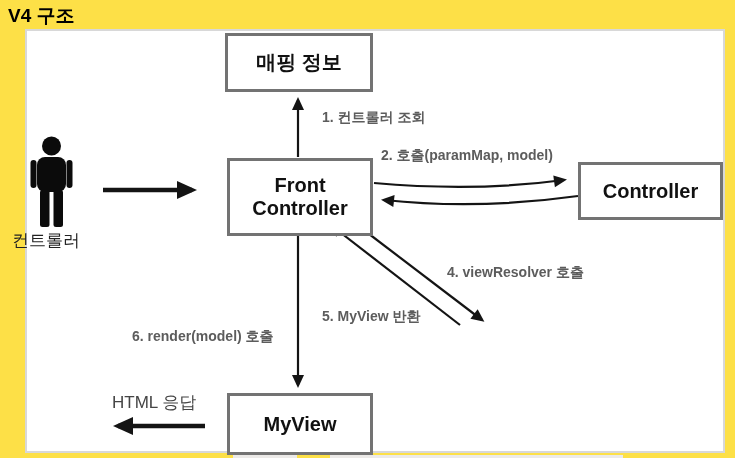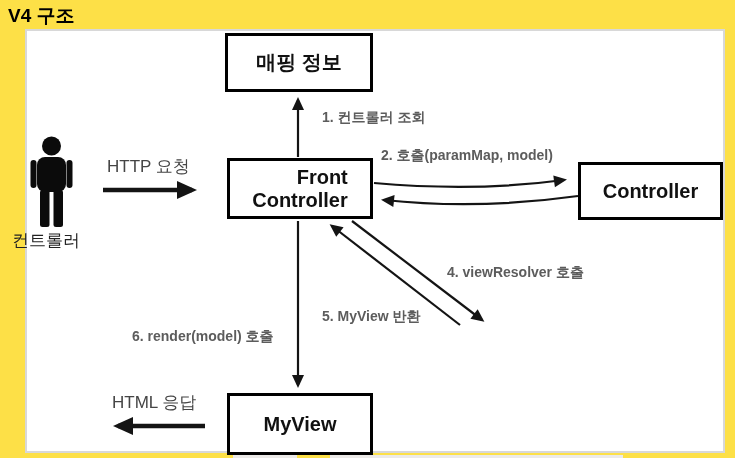--- a/index.html
+++ b/index.html
@@ -22,30 +22,30 @@
     box-sizing: border-box;
     background: #ffffff;
   }
   .arrows {
     position: absolute; left: 0; top: 0;
     width: 735px; height: 458px;
     pointer-events: none;
   }
   .node {
     position: absolute;
-    border: 3px solid #000000;
+    border: 3px solid #737373;
     background: #ffffff;
     box-sizing: border-box;
     display: flex; align-items: center; justify-content: center;
     font-size: 20px; font-weight: 700; color: #111111;
     text-align: center; line-height: 1.15;
     white-space: pre-line;
   }
   .node-mapping   { left: 225px; top: 33px;  width: 148px; height: 59px; }
-  .node-front     { left: 227px; top: 158px; width: 146px; height: 61px; text-align: right; }
+  .node-front     { left: 227px; top: 158px; width: 146px; height: 78px; }
   .node-controller{ left: 578px; top: 162px; width: 145px; height: 58px; }
   .node-resolver  { left: 448px; top: 324px; width: 147px; height: 62px; font-size: 19px; }
   .node-myview    { left: 227px; top: 393px; width: 146px; height: 62px; }
   .step-label {
     position: absolute;
     font-size: 14px; font-weight: 700; color: #5c5c5c;
     white-space: nowrap;
   }
   .flow-label {
     position: absolute;
@@ -122,21 +122,20 @@
   <div class="node node-front">Front
 Controller</div>
 
   <div class="node node-controller">Controller</div>
 
 
   <div class="node node-myview">MyView</div>
 
   <div class="client-label">컨트롤러</div>
 
-  <div class="flow-label lbl-http">HTTP 요청</div>
 
   <div class="flow-label lbl-html">HTML 응답</div>
 
   <div class="step-label lbl-step1">1. 컨트롤러 조회</div>
 
   <div class="step-label lbl-step2">2. 호출(paramMap, model)</div>
 
 
   <div class="step-label lbl-step4">4. viewResolver 호출</div>
 

